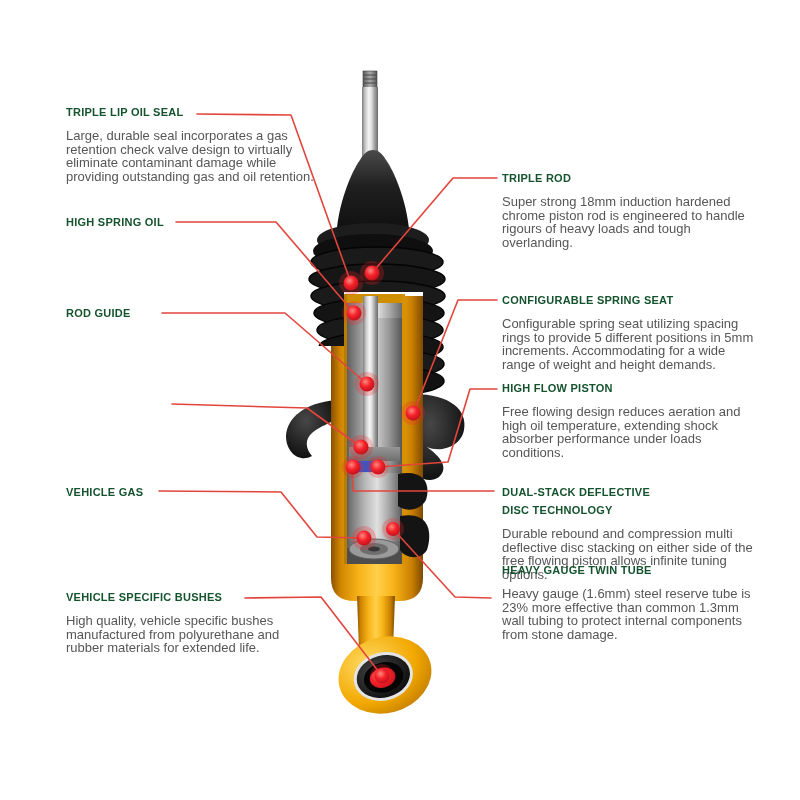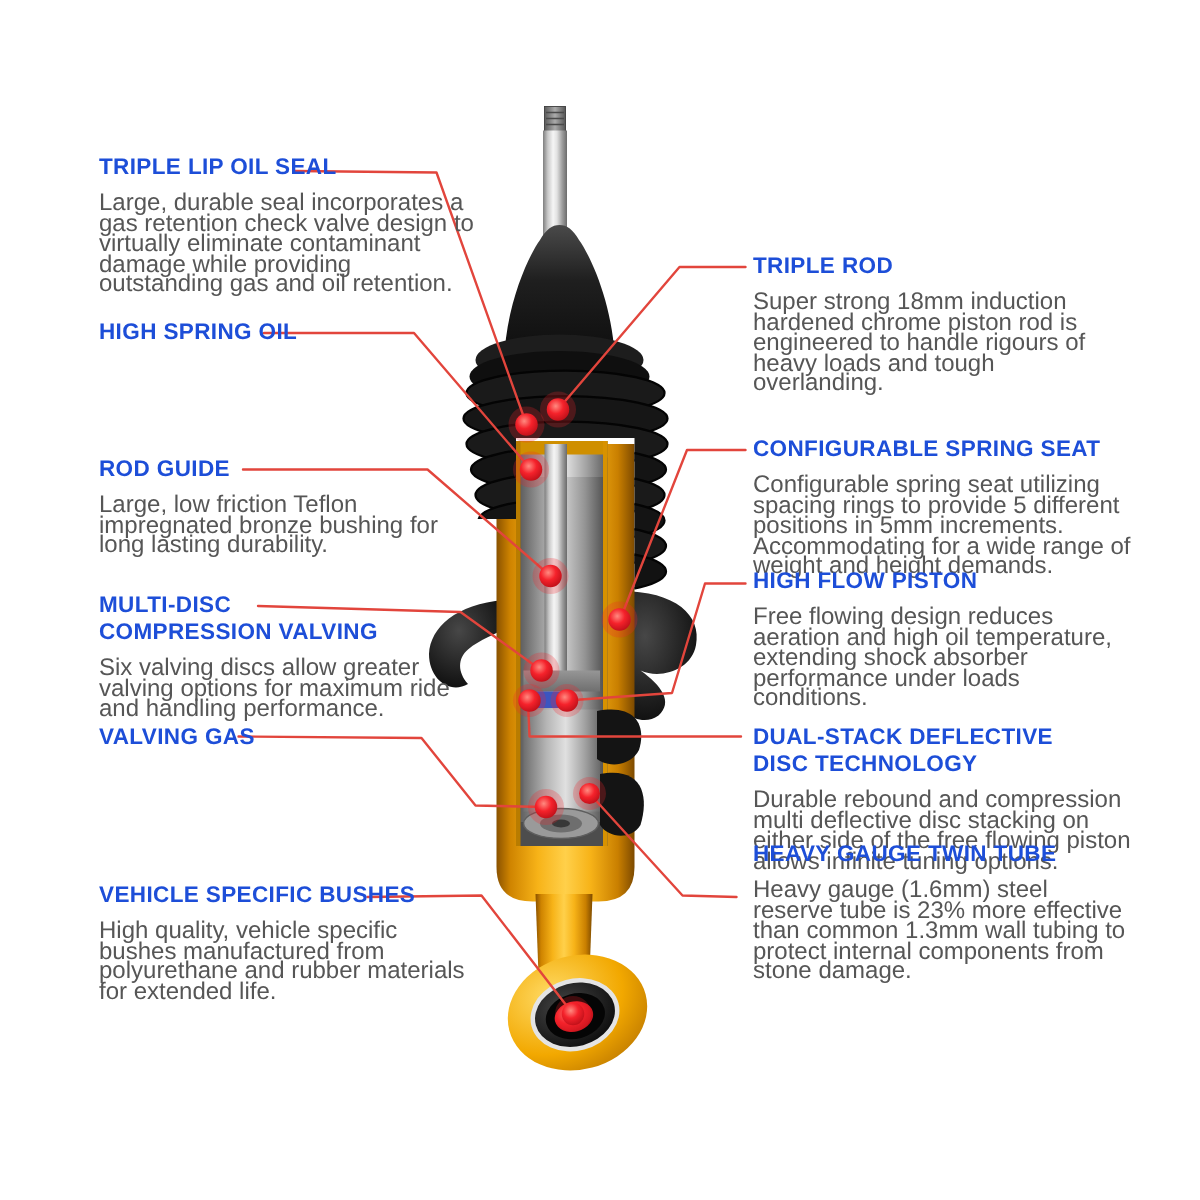--- a/index.html
+++ b/index.html
@@ -2,24 +2,24 @@
 <html><head>
 <meta charset="utf-8">
 <style>
   html,body{margin:0;padding:0;background:#fff;}
   #stage{position:relative;width:800px;height:800px;background:#fff;overflow:hidden;
          font-family:"Liberation Sans",sans-serif;}
   #art{position:absolute;left:0;top:0;}
   .label{position:absolute;left:66px;width:250px;}
   .label.right{left:502px;width:252px;}
   .label-title{margin:0;font-family:"Liberation Sans",sans-serif;font-weight:700;
-               font-size:15px;line-height:18px;color:#1d4ed8;letter-spacing:.25px;
+               font-size:11px;line-height:18px;color:#14532d;letter-spacing:.25px;
                white-space:pre-line;}
   .label-desc{margin:8px 0 0;font-family:"Liberation Sans",sans-serif;font-weight:400;
-              font-size:16px;line-height:13.6px;color:#565656;}
+              font-size:13px;line-height:13.6px;color:#565656;}
 </style>
 </head>
 <body>
 
 <div id="stage">
 
   <svg id="art" width="800" height="800" viewBox="0 0 800 800">
     <defs>
       <linearGradient id="gRod" x1="0" y1="0" x2="1" y2="0">
         <stop offset="0" stop-color="#7e7e7e"></stop>
@@ -213,29 +213,23 @@
 
   <div class="label" style="top:103px">
     <h3 class="label-title">TRIPLE LIP OIL SEAL</h3>
     <p class="label-desc">Large, durable seal incorporates a gas retention check valve design to virtually eliminate contaminant damage while providing outstanding gas and oil retention.</p>
   </div>
   <div class="label" style="top:213px">
     <h3 class="label-title">HIGH SPRING OIL</h3>
   </div>
   <div class="label" style="top:304px">
     <h3 class="label-title">ROD GUIDE</h3>
-    <p class="label-desc">Large, low friction Teflon impregnated bronze bushing for long lasting durability.</p>
-  </div>
-  <div class="label" style="top:395px">
-    <h3 class="label-title">MULTI-DISC
-COMPRESSION VALVING</h3>
-    <p class="label-desc">Six valving discs allow greater valving options for maximum ride and handling performance.</p>
   </div>
   <div class="label" style="top:483px">
-    <h3 class="label-title">VALVING GAS</h3>
+    <h3 class="label-title">VEHICLE GAS</h3>
   </div>
   <div class="label" style="top:588px">
     <h3 class="label-title">VEHICLE SPECIFIC BUSHES</h3>
     <p class="label-desc">High quality, vehicle specific bushes manufactured from polyurethane and rubber materials for extended life.</p>
   </div>
 
   <div class="label right" style="top:169px">
     <h3 class="label-title">TRIPLE ROD</h3>
     <p class="label-desc">Super strong 18mm induction hardened chrome piston rod is engineered to handle rigours of heavy loads and tough overlanding.</p>
   </div>

